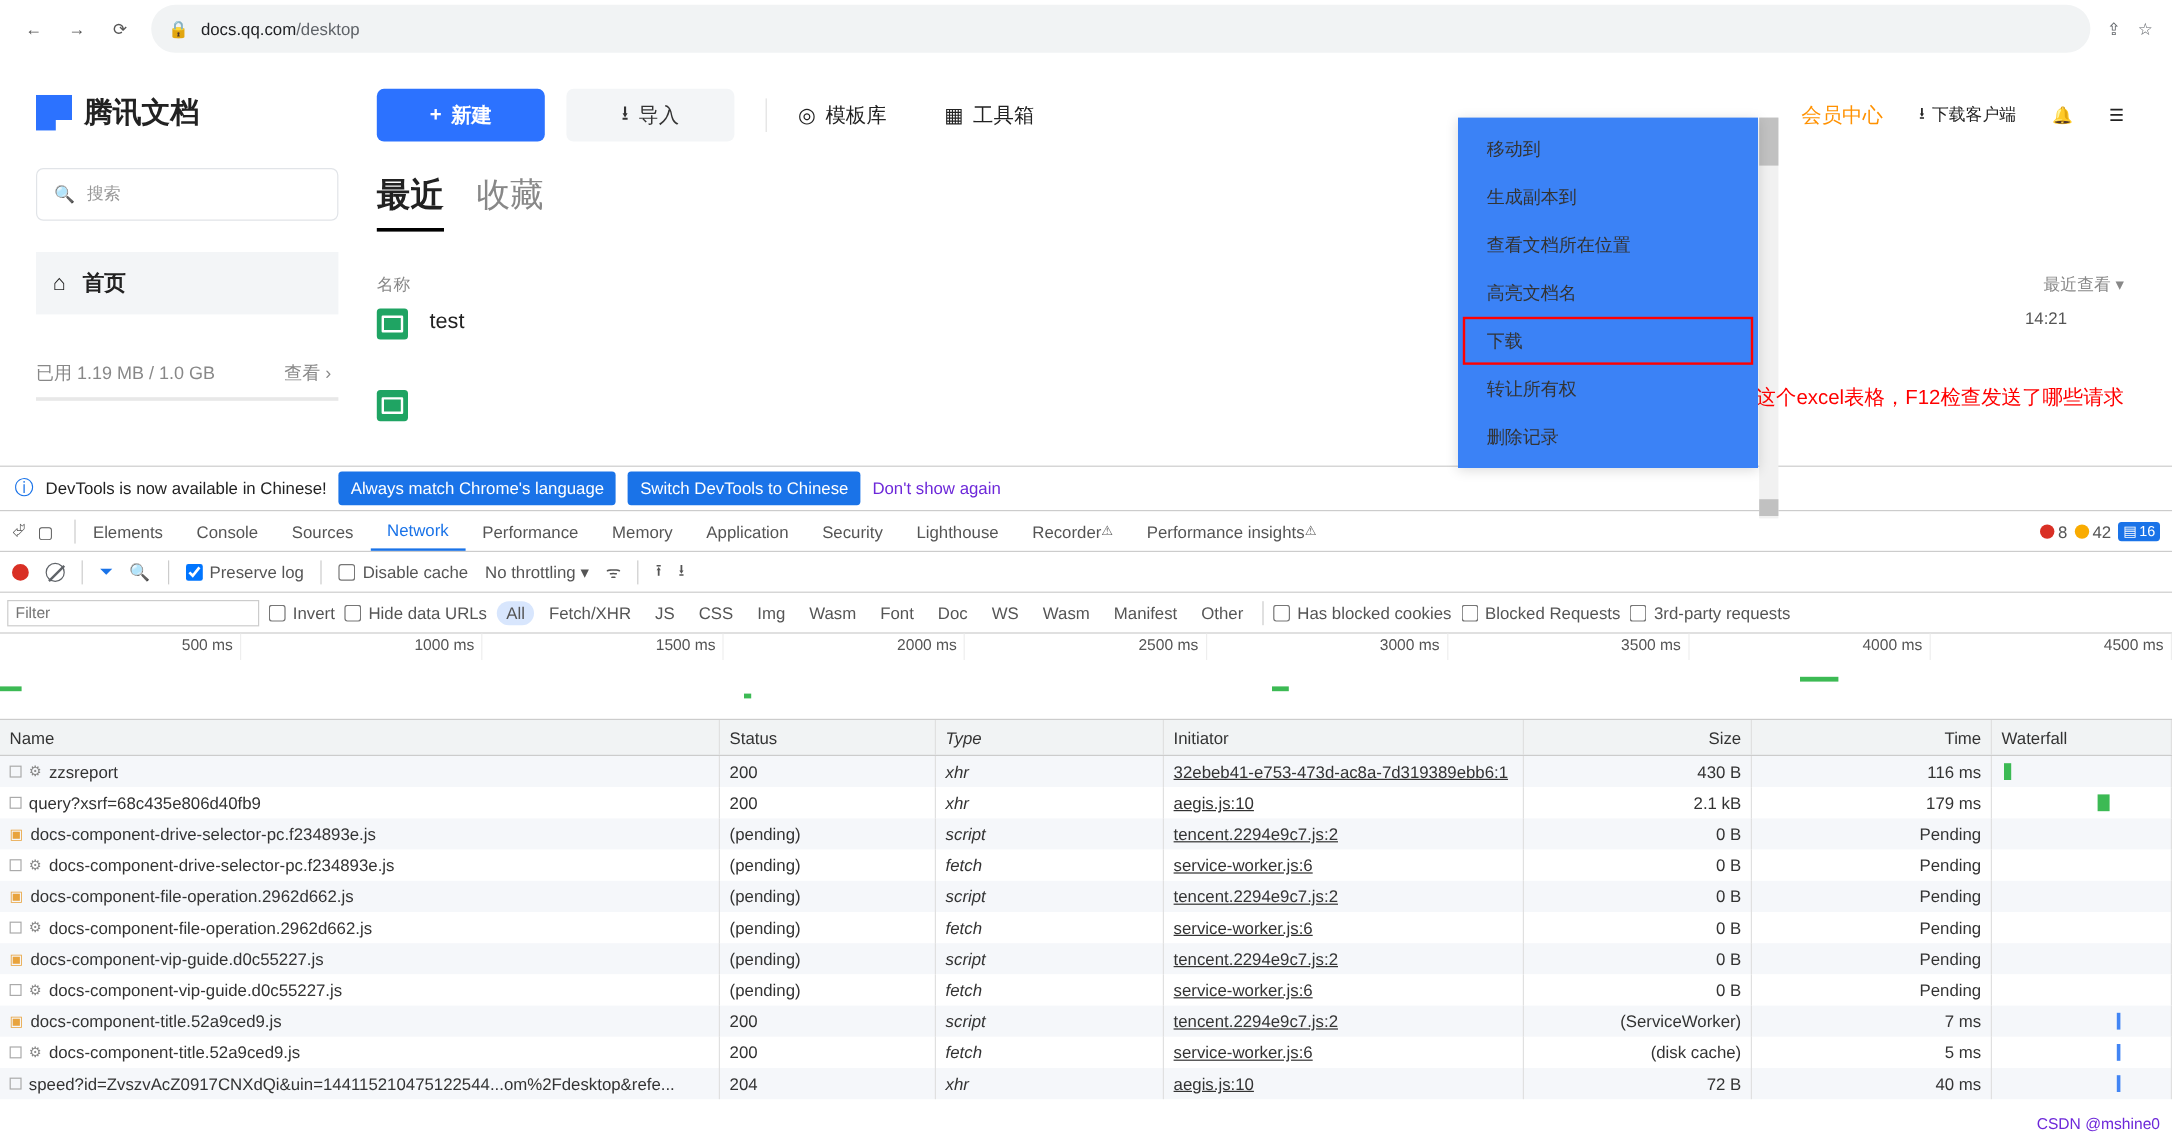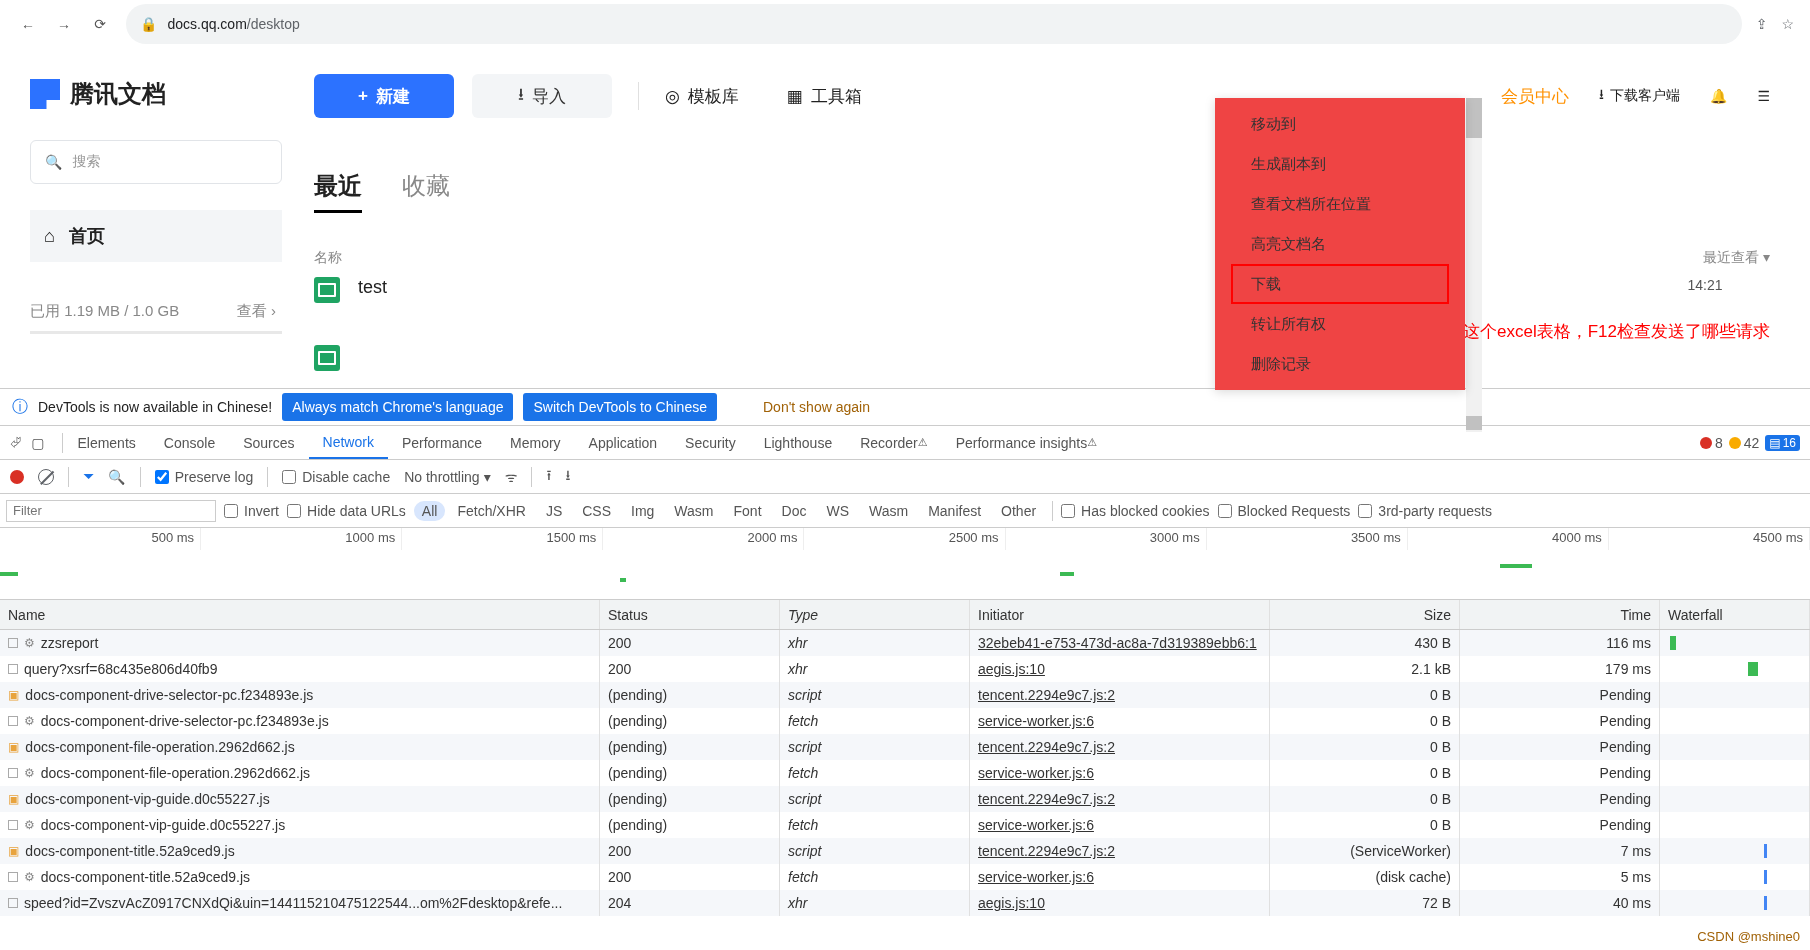--- a/index.html
+++ b/index.html
@@ -26,45 +26,45 @@
 
 .main { flex: 1; padding: 26px 40px 0 14px; position: relative; }
 .toolbar { display: flex; align-items: center; gap: 18px; }
 .btn-new { background: #2c72ff; color: #fff; height: 44px; width: 140px; border-radius: 6px; display: flex; align-items: center; justify-content: center; gap: 8px; font-size: 17px; font-weight: 600; }
 .btn-import { background: #f3f5f7; height: 44px; width: 140px; border-radius: 6px; display: flex; align-items: center; justify-content: center; gap: 8px; font-size: 17px; color: #333; }
 .divider { width: 1px; height: 28px; background: #e0e0e0; margin: 0 8px; }
 .tool-link { display: flex; align-items: center; gap: 8px; font-size: 17px; color: #222; margin-right: 30px; }
 .toolbar-right { margin-left: auto; display: flex; align-items: center; gap: 30px; }
 .vip-link { color: #ff9100; font-size: 17px; }
 
-.tabs { display: flex; gap: 40px; margin-top: 52px; font-size: 24px; }
+.tabs { display: flex; gap: 27px; margin-top: 26px; font-size: 28px; }
 .tab-active { font-weight: 700; border-bottom: 3px solid #000; padding-bottom: 8px; }
 .tab-inactive { color: #888; padding-bottom: 8px; }
 .list-header { display: flex; margin-top: 36px; color: #888; font-size: 14px; }
 .col-name { flex: 1; }
 .col-time { width: 130px; text-align: right; display: flex; align-items: flex-start; gap: 4px; justify-content: flex-end; }
 .file-row { display: flex; height: 58px; margin-top: 10px; }
 .file-icon { width: 26px; height: 26px; background: #1fa463; border-radius: 3px; margin-right: 18px; display: flex; align-items: center; justify-content: center; }
 .file-icon::after { content: ""; width: 14px; height: 10px; border: 2px solid #fff; border-radius: 1px; }
 .file-name { font-size: 18px; }
 .file-time { margin-left: auto; color: #555; width: 130px; text-align: center; }
 
 
-.ctx-menu { position: absolute; top: 50px; right: 345px; width: 250px; background: #ef4444; box-shadow: 0 2px 10px rgba(0,0,0,.15); padding: 6px 16px; z-index: 5; }
+.ctx-menu { position: absolute; top: 50px; right: 345px; width: 250px; background: #3b82f6; box-shadow: 0 2px 10px rgba(0,0,0,.15); padding: 6px 4px; z-index: 5; }
 .ctx-item { height: 40px; display: flex; align-items: center; padding: 0 20px; font-size: 15px; color: #333; }
 .ctx-item.highlight { outline: 2px solid #f00; outline-offset: -2px; }
 .annotation { position: absolute; top: 272px; right: 40px; color: #f00; font-size: 17px; font-weight: 500; }
 .ctx-scroll { position: absolute; top: 50px; right: 328px; width: 16px; height: 334px; background: #f1f1f1; }
 .ctx-scroll-thumb { width: 100%; background: #c1c1c1; }
 
 
 .dt-notice { height: 38px; border-top: 1px solid #ccc; border-bottom: 1px solid #ccc; display: flex; align-items: center; padding: 0 12px; gap: 10px; font-size: 14px; }
 .info-icon { color: #1a73e8; font-size: 16px; }
 .dt-btn { background: #1a73e8; color: #fff; padding: 6px 10px; border-radius: 3px; }
-.dt-notice .plain { color: #a16207; margin-left: 36px; }
+.dt-notice .plain { color: #6d28d9; }
 
 
 .dt-tabs { height: 34px; border-bottom: 1px solid #ccc; display: flex; align-items: center; padding: 0 10px; font-size: 14px; color: #555; }
 .dt-tabs .tab { padding: 0 14px; height: 100%; display: flex; align-items: center; }
 .dt-tabs .tab.active { color: #1a73e8; border-bottom: 2px solid #1a73e8; }
 .dt-tabs-right { margin-left: auto; display: flex; align-items: center; gap: 6px; }
 .beta { font-size: 11px; }
 .err-badge { display: flex; align-items: center; gap: 3px; }
 .err-dot { width: 12px; height: 12px; border-radius: 50%; }
 .msg-badge { background: #1a73e8; color: #fff; border-radius: 3px; padding: 1px 4px; font-size: 12px; display: flex; align-items: center; gap: 2px; }
@@ -107,21 +107,21 @@
 .net-row { height: 26px; display: flex; align-items: center; border-bottom: 0; }
 .net-row:nth-child(odd) { background: #f5f7fa; }
 .net-row:nth-child(even) { background: #fff; }
 .name-cell { display: flex; align-items: center; gap: 6px; }
 .sq { width: 10px; height: 10px; border: 1px solid #aaa; }
 .js-icon { color: #e8a33d; font-size: 12px; }
 .gear-icon { font-size: 12px; color: #888; }
 .init-link { color: #333; text-decoration: underline; }
 .wf-bar { height: 14px; background: #9aa0a6; }
 .wf-green { background: #3cba54; }
-.watermark { position: absolute; right: 10px; bottom: 6px; color: #a16207; font-size: 13px; }
+.watermark { position: absolute; right: 10px; bottom: 6px; color: #6d28d9; font-size: 13px; }
 </style>
 </head>
 <body>
 
 <div class="browser-bar">
   <div class="nav-btn">←</div>
   <div class="nav-btn">→</div>
   <div class="nav-btn">⟳</div>
   <div class="address-bar">
     <span class="lock-icon">🔒</span>

